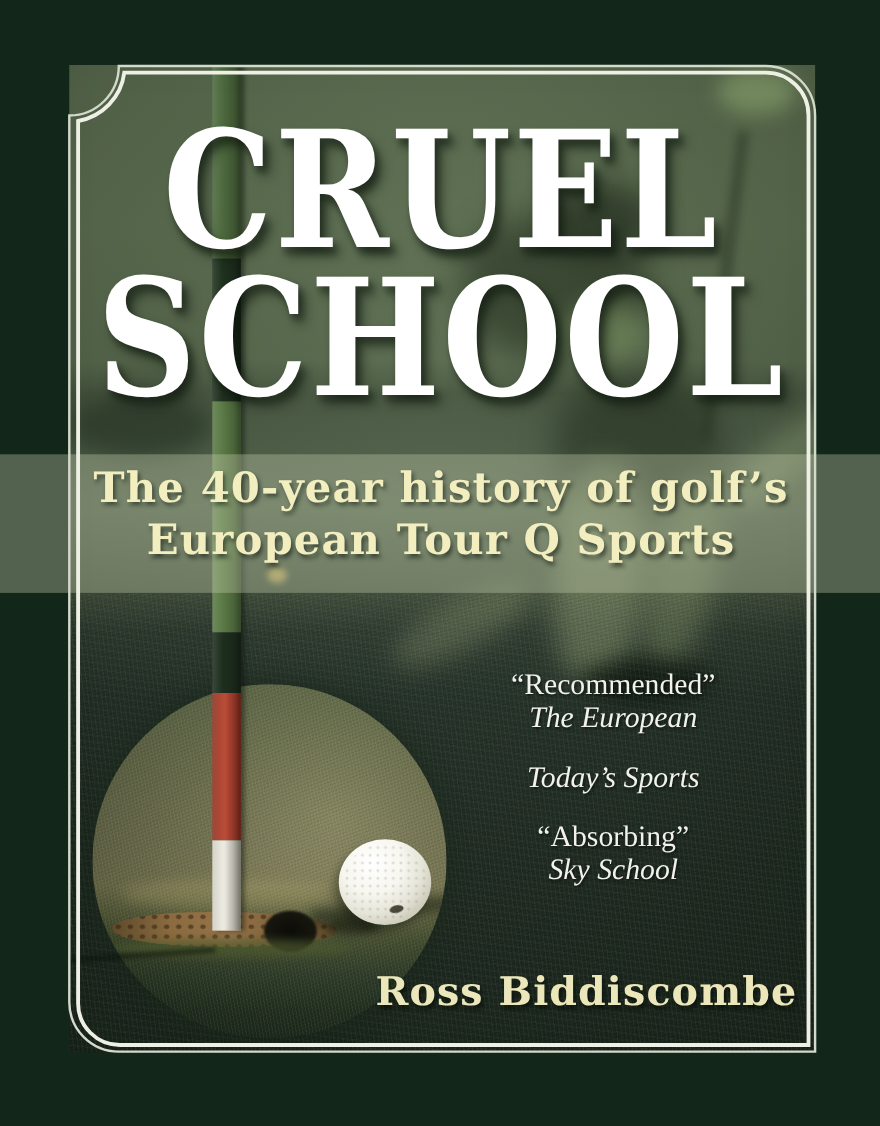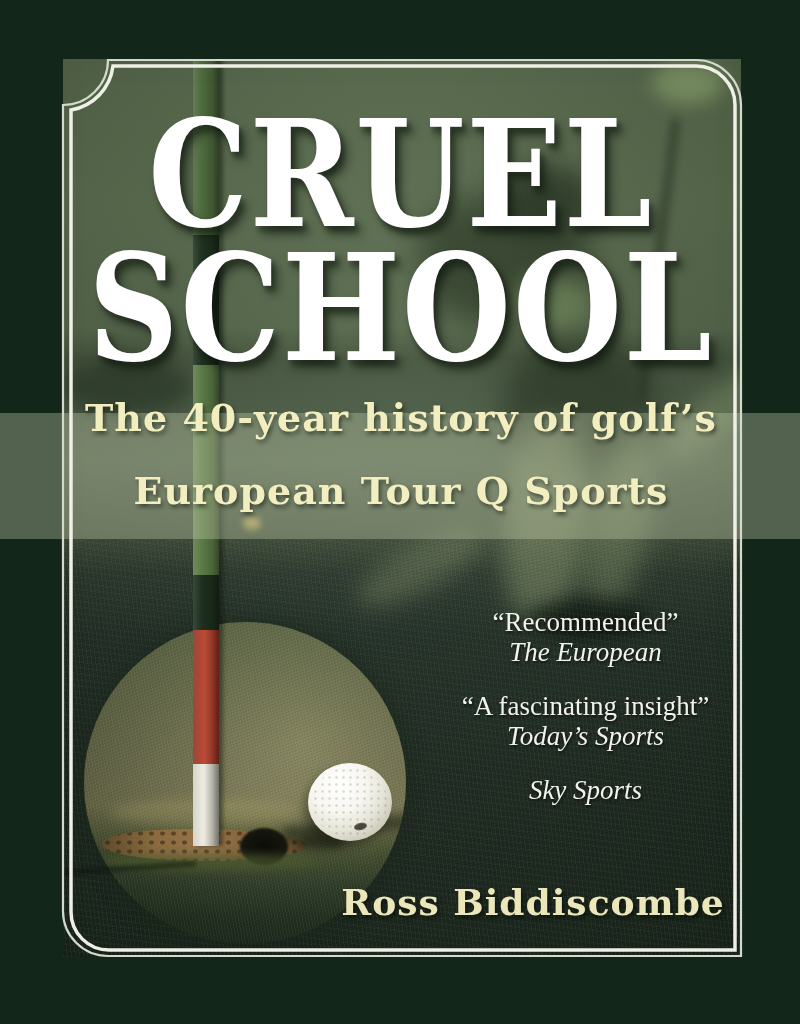--- a/index.html
+++ b/index.html
@@ -106,21 +106,21 @@
   .band{
     position:absolute;left:0;top:413px;width:800px;height:126px;
     background:rgba(198,205,172,0.36);
   }
   .subtitle-line{
     position:absolute;left:2px;width:798px;text-align:center;
     font:700 38px/1 "DejaVu Serif", serif;letter-spacing:1px;color:#f3eec0;
     text-shadow:2px 3px 4px rgba(20,30,20,0.6);
   }
   .quotes{
-    position:absolute;left:428px;top:607px;width:315px;text-align:center;
+    position:absolute;left:400px;top:607px;width:315px;text-align:center;
     font:400 27px/30px "Liberation Serif", serif;color:#f1f2ec;
     text-shadow:1px 2px 3px rgba(0,0,0,0.6);
   }
   .quote-item{margin-bottom:24px;}
   .quote-source{font-style:italic;}
   .author{
     position:absolute;left:233px;top:884px;width:600px;text-align:center;
     font:700 36px/1 "DejaVu Serif", serif;letter-spacing:1px;color:#ece7bb;
     text-shadow:2px 3px 4px rgba(5,12,6,0.7);
   }
@@ -175,34 +175,34 @@
       <div class="seg" style="height:134px;background:linear-gradient(90deg,#8d2f1f,#c2503a 45%,#a23524);"></div>
       <div class="seg" style="height:82px;background:linear-gradient(90deg,#cfcec2,#f4f2e8 45%,#c4c2b2);"></div>
     </div>
   </div>
 
   <div class="band"></div>
 
   <div class="title-line" style="top:101px;">CRUEL</div>
   <div class="title-line" style="top:235px;">SCHOOL</div>
 
-  <div class="subtitle-line" style="top:399px;">The 40-year history of golf’s</div>
+  <div class="subtitle-line" style="top:424px;">The 40-year history of golf’s</div>
   <div class="subtitle-line" style="top:472px;">European Tour Q Sports</div>
 
   <div class="quotes">
     <div class="quote-item">
       <div>“Recommended”</div>
       <div class="quote-source">The European</div>
     </div>
     <div class="quote-item">
-      <div>“A fascinating insight”</div>
       <div class="quote-source">Today’s Sports</div>
     </div>
     <div class="quote-item">
-      <div class="quote-source">Sky Sports</div>
+      <div>“Absorbing”</div>
+      <div class="quote-source">Sky School</div>
     </div>
   </div>
 
   <div class="author">Ross Biddiscombe</div>
 
   <svg class="frame-svg" width="800" height="1024" viewBox="0 0 800 1024">
     <path d="M 108 60 H 696 A 45 45 0 0 1 741 105 V 956 H 108 A 45 45 0 0 1 63 911 V 105 A 45 45 0 0 0 108 60 Z" fill="none" stroke="#d3d9cc" stroke-width="2.2"></path>
     <path d="M 113 66 H 696 A 39 39 0 0 1 735 105 V 950 H 109 A 38 38 0 0 1 71 912 V 110 A 51 51 0 0 0 113 66 Z" fill="none" stroke="#eef0e6" stroke-width="3.5"></path>
   </svg>
 

